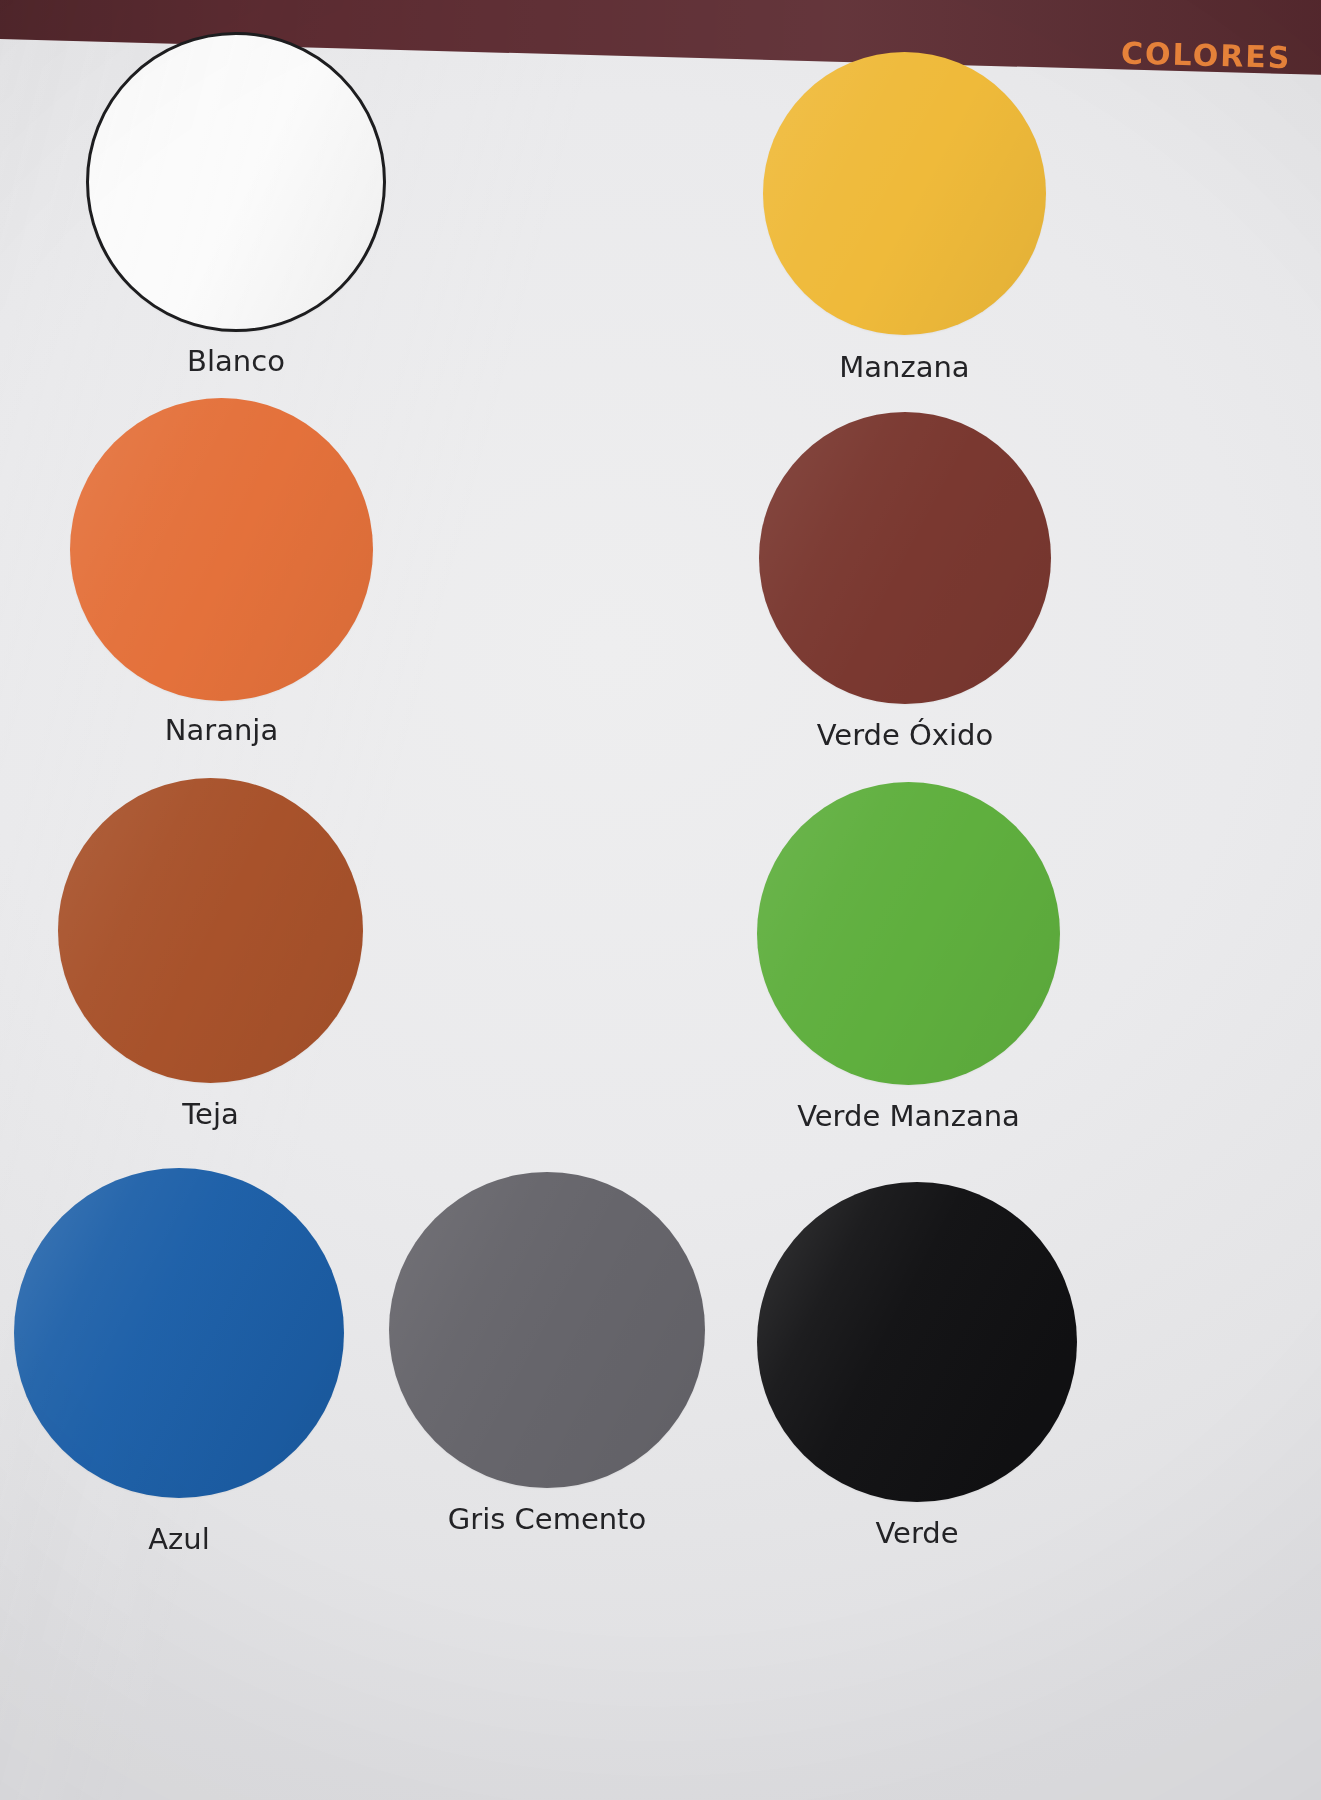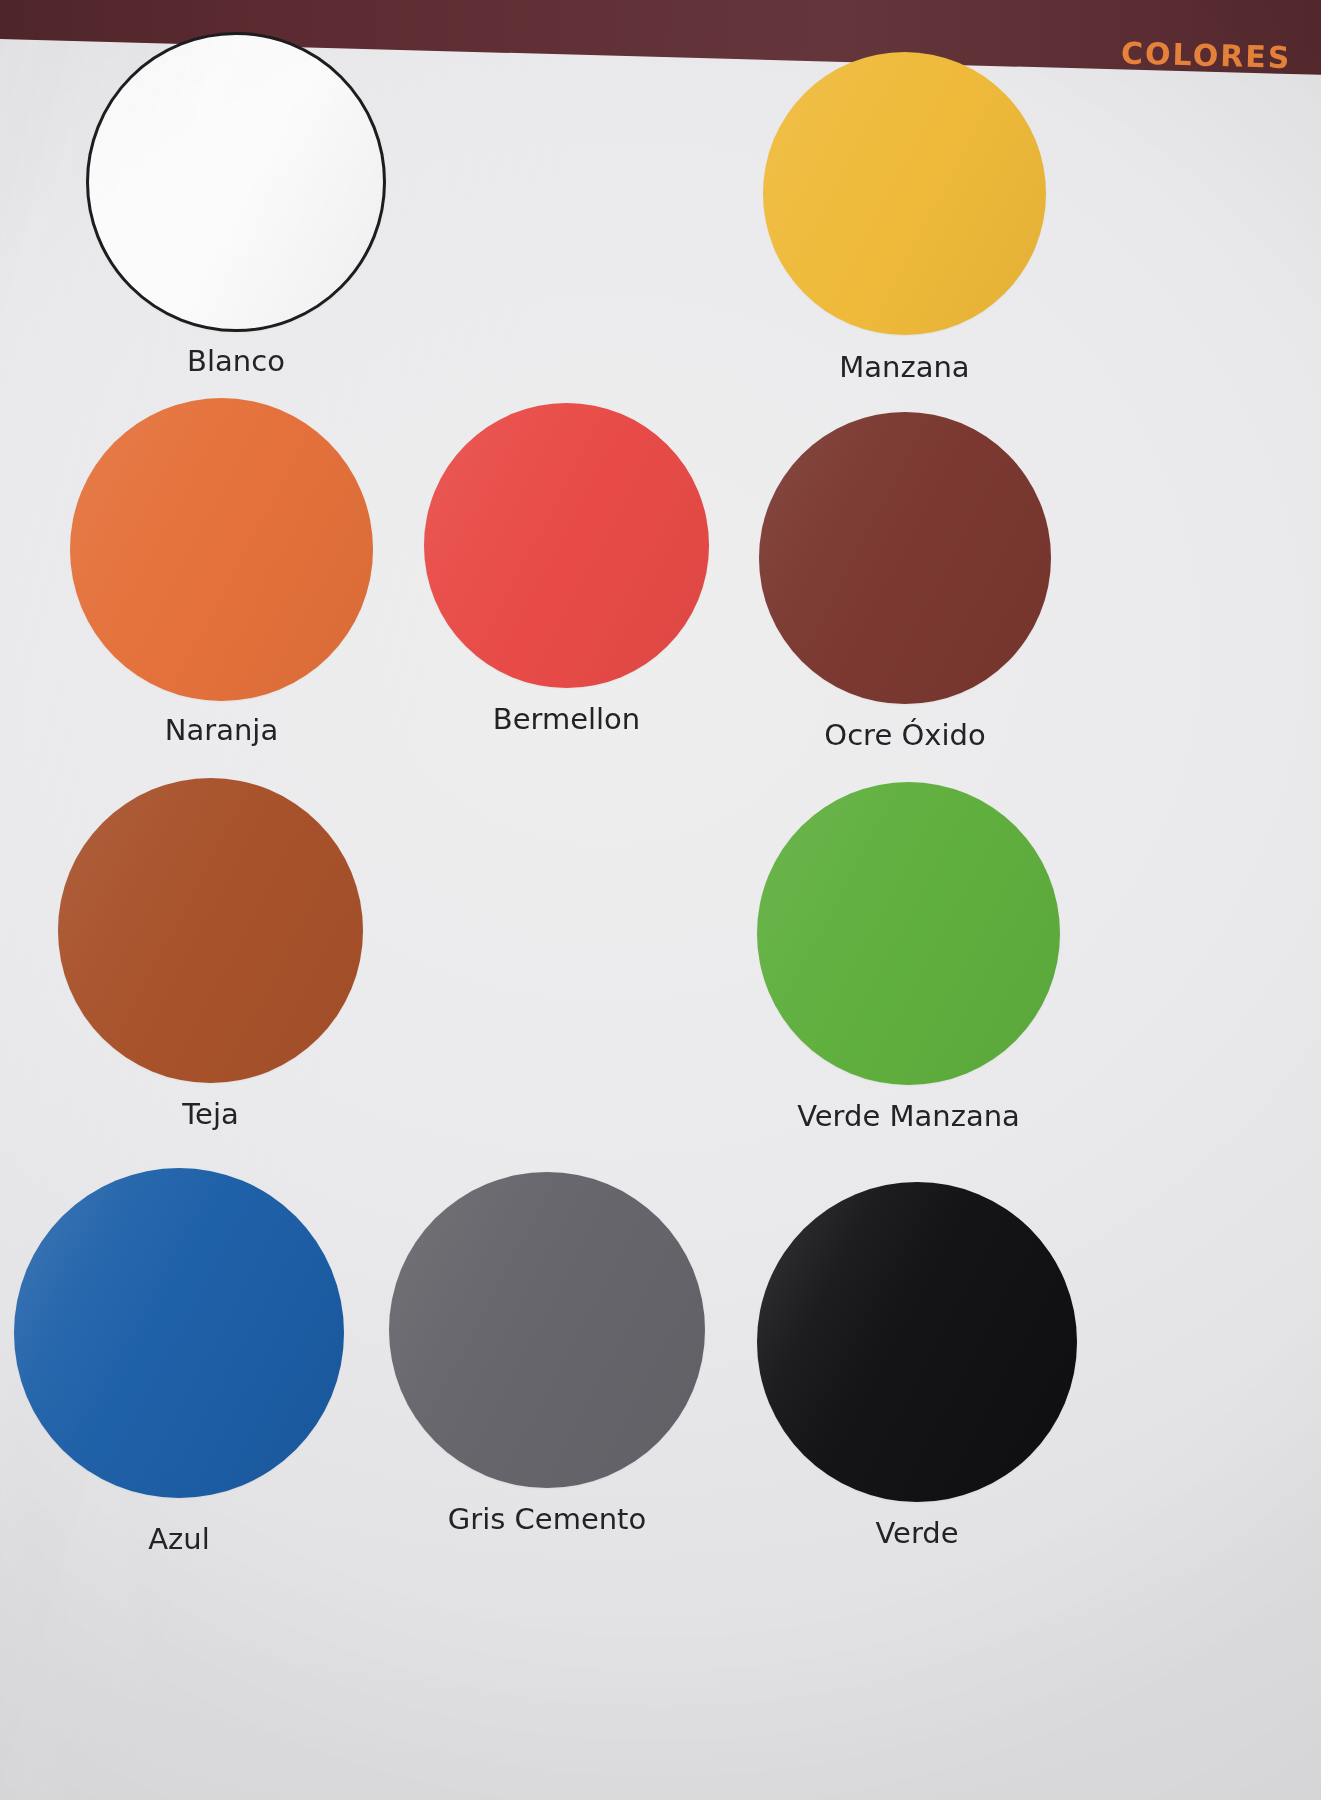--- a/index.html
+++ b/index.html
@@ -149,27 +149,23 @@
         <div class="swatch-label" style="color: rgb(35, 35, 38); margin-top: 12px;">Blanco</div>
       </div>
       <div class="swatch-cell" style="left: 763px; top: 52px; width: 283px;">
         <div class="swatch-disc" style="width: 283px; height: 283px; background: rgb(239, 186, 58);"></div>
         <div class="swatch-label" style="color: rgb(35, 35, 38); margin-top: 15px;">Manzana</div>
       </div>
       <div class="swatch-cell" style="left: 70px; top: 398px; width: 303px; text-align: center;">
         <div class="swatch-disc" style="width: 303px; height: 303px; background: rgb(228, 113, 59);"></div>
         <div class="swatch-label" style="color: rgb(35, 35, 38); margin-top: 12px;">Naranja</div>
       </div>
-      <div class="swatch-cell" style="left: 424px; top: 403px; width: 285px;">
-        <div class="swatch-disc" style="width: 285px; height: 285px; background: rgb(232, 75, 71);"></div>
-        <div class="swatch-label" style="color: rgb(35, 35, 38); margin-top: 14px;">Bermellon</div>
-      </div>
       <div class="swatch-cell" style="left: 759px; top: 412px; width: 292px;">
         <div class="swatch-disc" style="width: 292px; height: 292px; background: rgb(122, 56, 48);"></div>
-        <div class="swatch-label" style="color: rgb(35, 35, 38); margin-top: 14px;">Ocre Óxido</div>
+        <div class="swatch-label" style="color: rgb(35, 35, 38); margin-top: 14px;">Verde Óxido</div>
       </div>
       <div class="swatch-cell" style="left: 58px; top: 778px; width: 305px;">
         <div class="swatch-disc" style="width: 305px; height: 305px; background: rgb(168, 82, 43);"></div>
         <div class="swatch-label" style="color: rgb(35, 35, 38); margin-top: 14px; text-align: center;">Teja</div>
       </div>
       <div class="swatch-cell" style="left: 757px; top: 782px; width: 303px;">
         <div class="swatch-disc" style="width: 303px; height: 303px; background: rgb(95, 175, 62);"></div>
         <div class="swatch-label" style="color: rgb(35, 35, 38); margin-top: 14px;">Verde Manzana</div>
       </div>
       <div class="swatch-cell" style="left: 14px; top: 1168px; width: 330px;">

